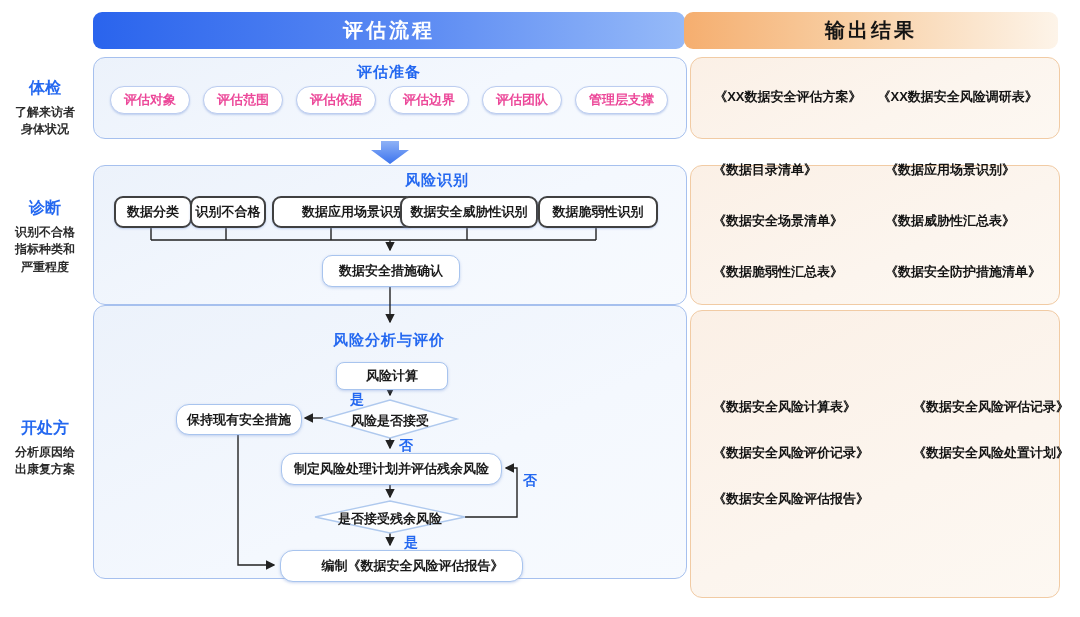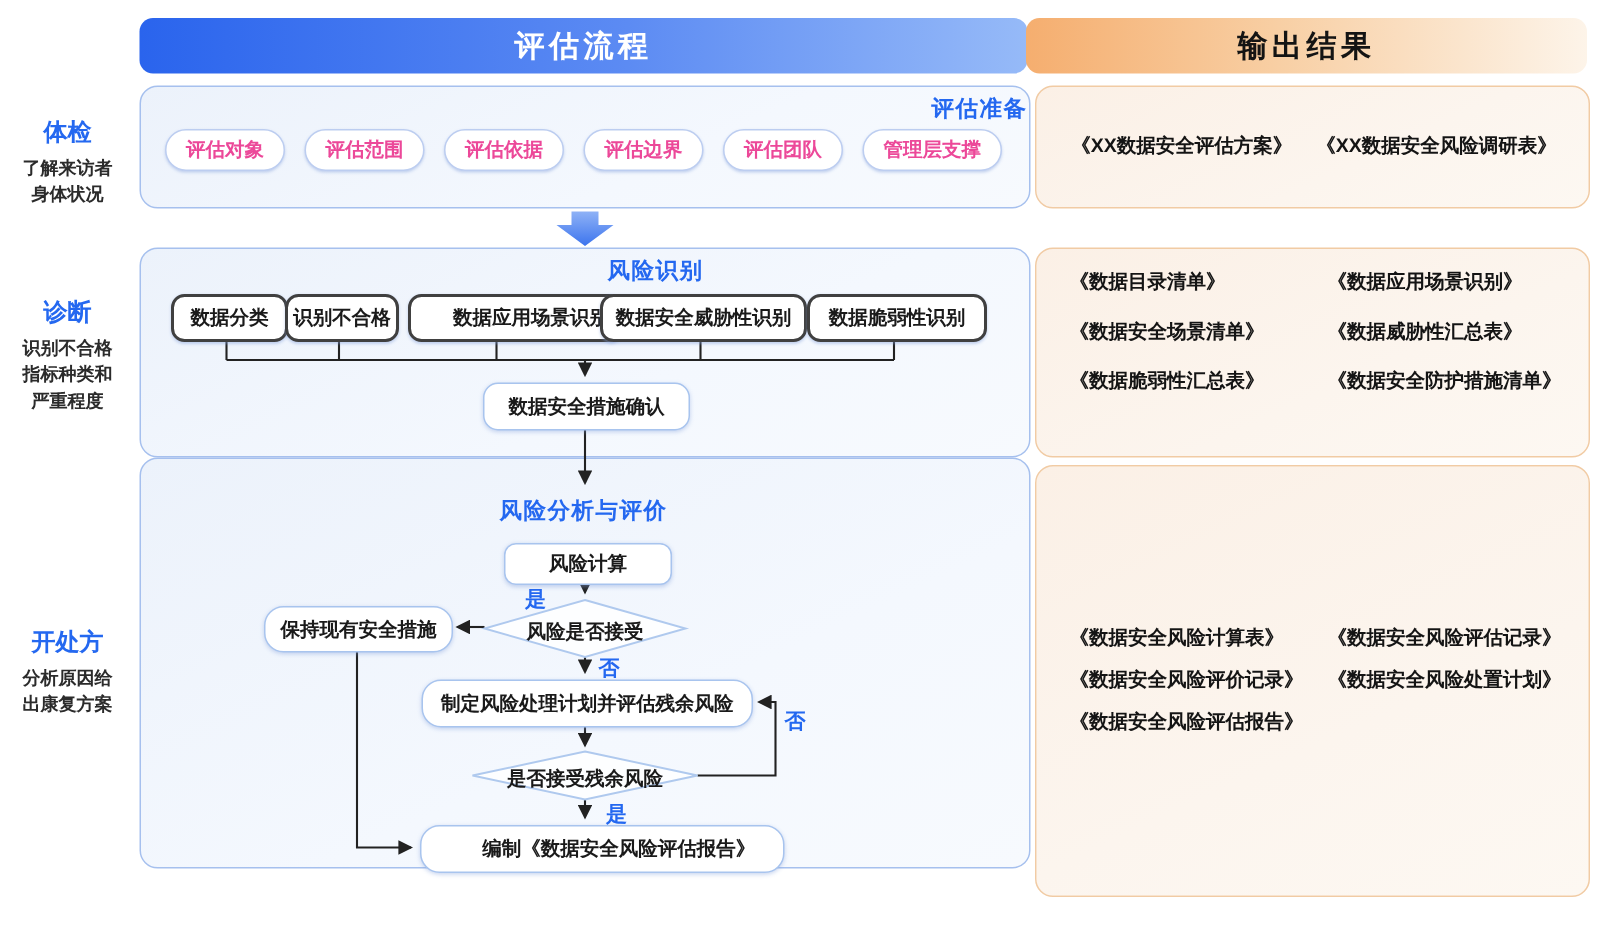--- a/index.html
+++ b/index.html
@@ -28,21 +28,21 @@
                   border:1px solid #F1CBA4; }
   #panel1 { left:93px; top:57px;  width:592px; height:80px; }
   #panel2 { left:93px; top:165px; width:592px; height:138px; }
   #panel3 { left:93px; top:305px; width:592px; height:272px; }
   #out1   { left:690px; top:57px;  width:368px; height:80px; }
   #out2   { left:690px; top:165px; width:368px; height:138px; }
   #out3   { left:690px; top:310px; width:368px; height:286px; }
   
   .sec-title { position:absolute; left:93px; width:592px; text-align:center;
                color:#2468F0; font-weight:bold; font-size:15px; z-index:3; letter-spacing:1px; }
-  #t1 { top:63px;text-align:right; } #t2 { top:171px;padding-left:48px; } #t3 { top:331px; }
+  #t1 { top:63px; } #t2 { top:171px;padding-left:48px; } #t3 { top:331px; }
   
   #pills1 { position:absolute; left:93px; top:86px; width:592px; display:flex;
             justify-content:center; gap:13px; z-index:3; }
   .pill1 { background:#ffffff; border:1px solid #BCCDF0; border-radius:14px;
            padding:4px 13px; font-size:13px; font-weight:bold; color:#ec4899;
            box-shadow:0 1px 2px rgba(130,160,220,.45); white-space:nowrap; }
   
   .pill2 { position:absolute; top:196px; height:28px; line-height:27px; text-align:center;
            background:#ffffff; border:2px solid #404040; border-radius:9px;
            font-size:13px; font-weight:bold; color:#1a1a1a; z-index:3;
@@ -72,22 +72,22 @@
   #yes1 { left:350px; top:391px; }
   #no1  { left:399px; top:437px; }
   #no2  { left:523px; top:472px; }
   #yes2 { left:404px; top:534px; }
   
   .doc { font-size:13px; font-weight:bold; color:#141414; white-space:nowrap; }
   #out1docs { position:absolute; left:694px; top:57px; width:364px; height:80px;
               display:flex; justify-content:center; align-items:center; gap:16px; z-index:3; }
   .docgrid { position:absolute; display:grid; grid-template-columns:172px auto;
              align-content:center; z-index:3; }
-  #out2docs { left:713px; top:165px; width:340px; height:112px; row-gap:15px; }
-  #out3docs { left:713px; top:310px; width:340px; height:286px; row-gap:10px; }
+  #out2docs { left:713px; top:165px; width:340px; height:112px; row-gap:33px; }
+  #out3docs { left:713px; top:310px; width:340px; height:286px; row-gap:10px;gap:28px; }
   
   #wires { position:absolute; left:0; top:0; z-index:2; pointer-events:none; }
 </style>
 </head>
 <body>
 
 <div class="canvas">
 
   <div class="hdr hdr-blue">评估流程</div>
   <div class="hdr hdr-orange">输出结果</div>

